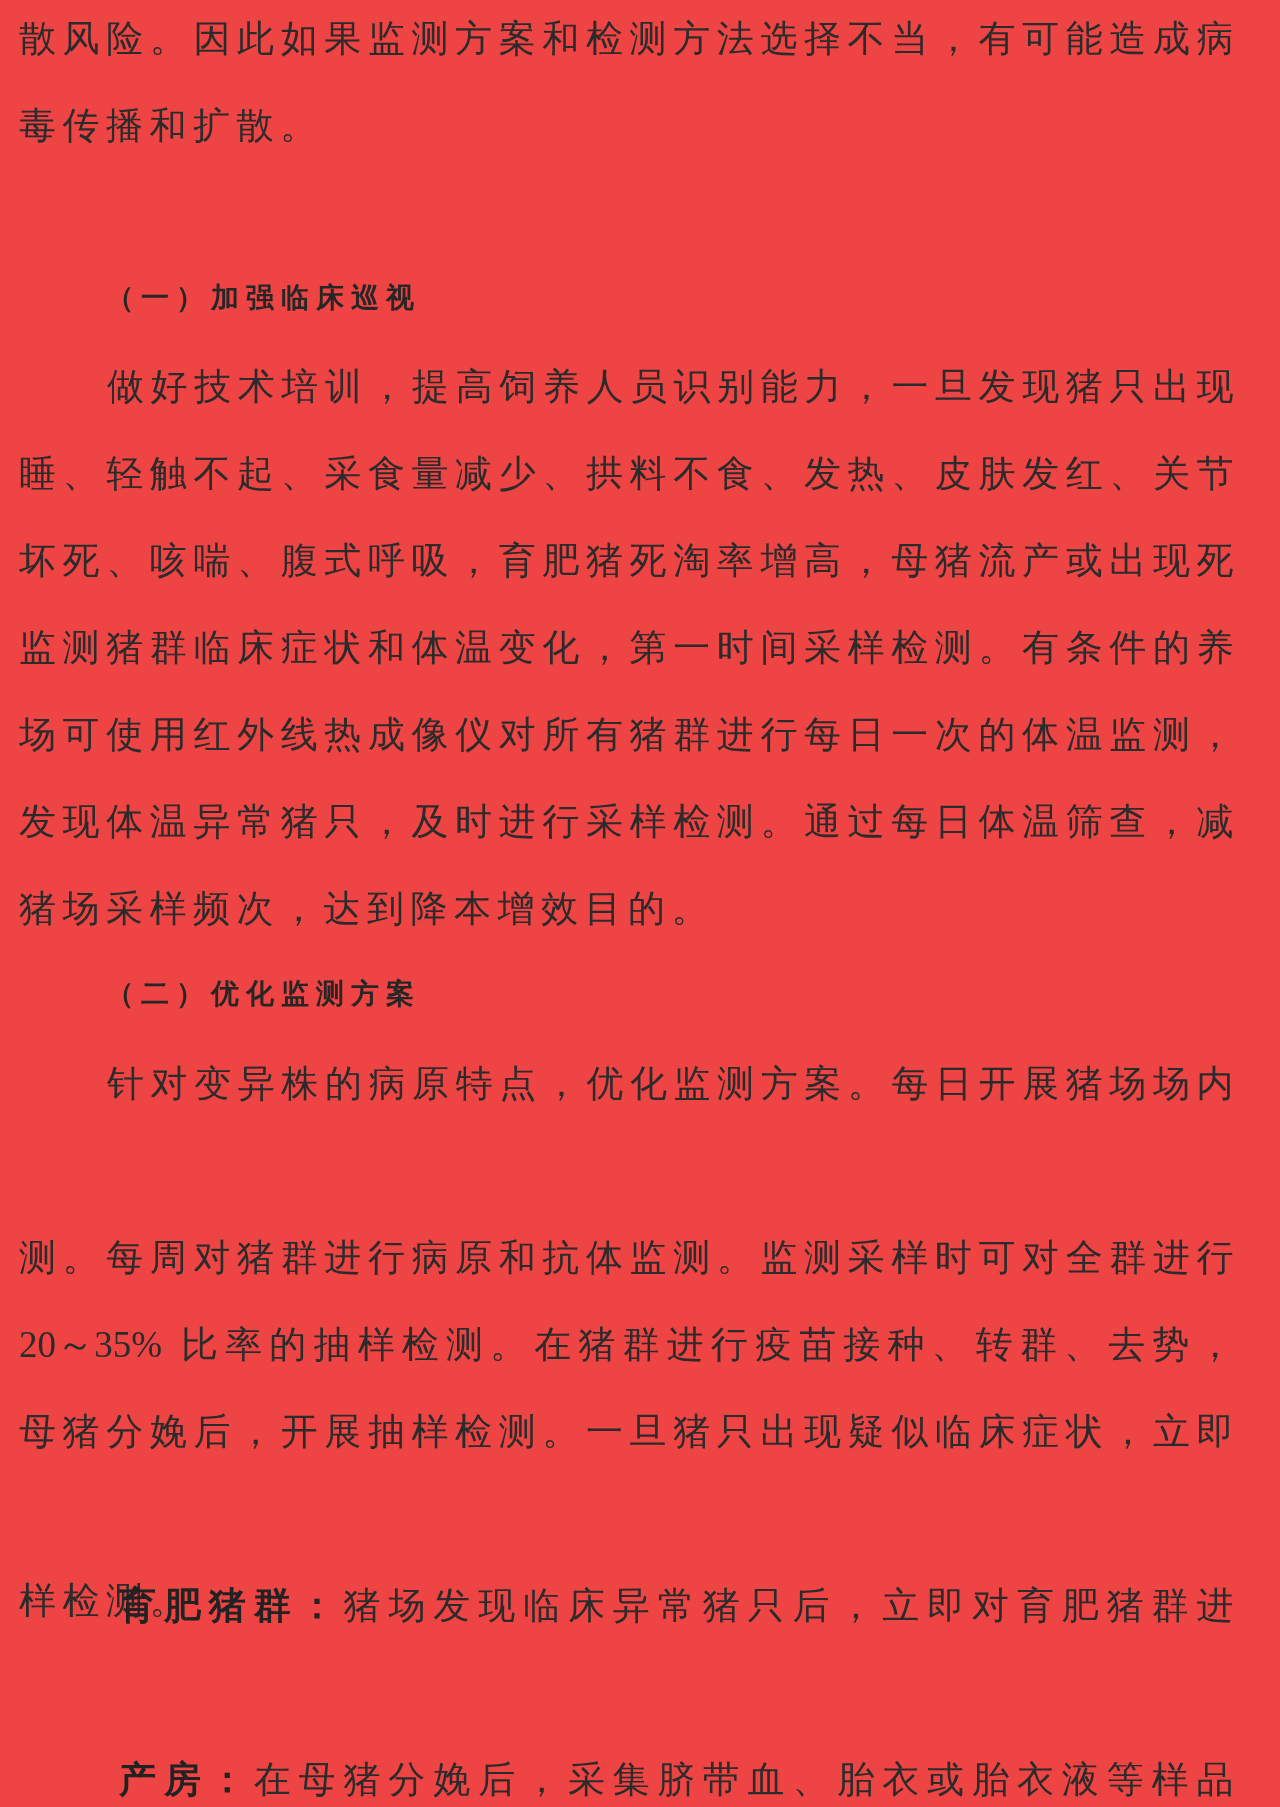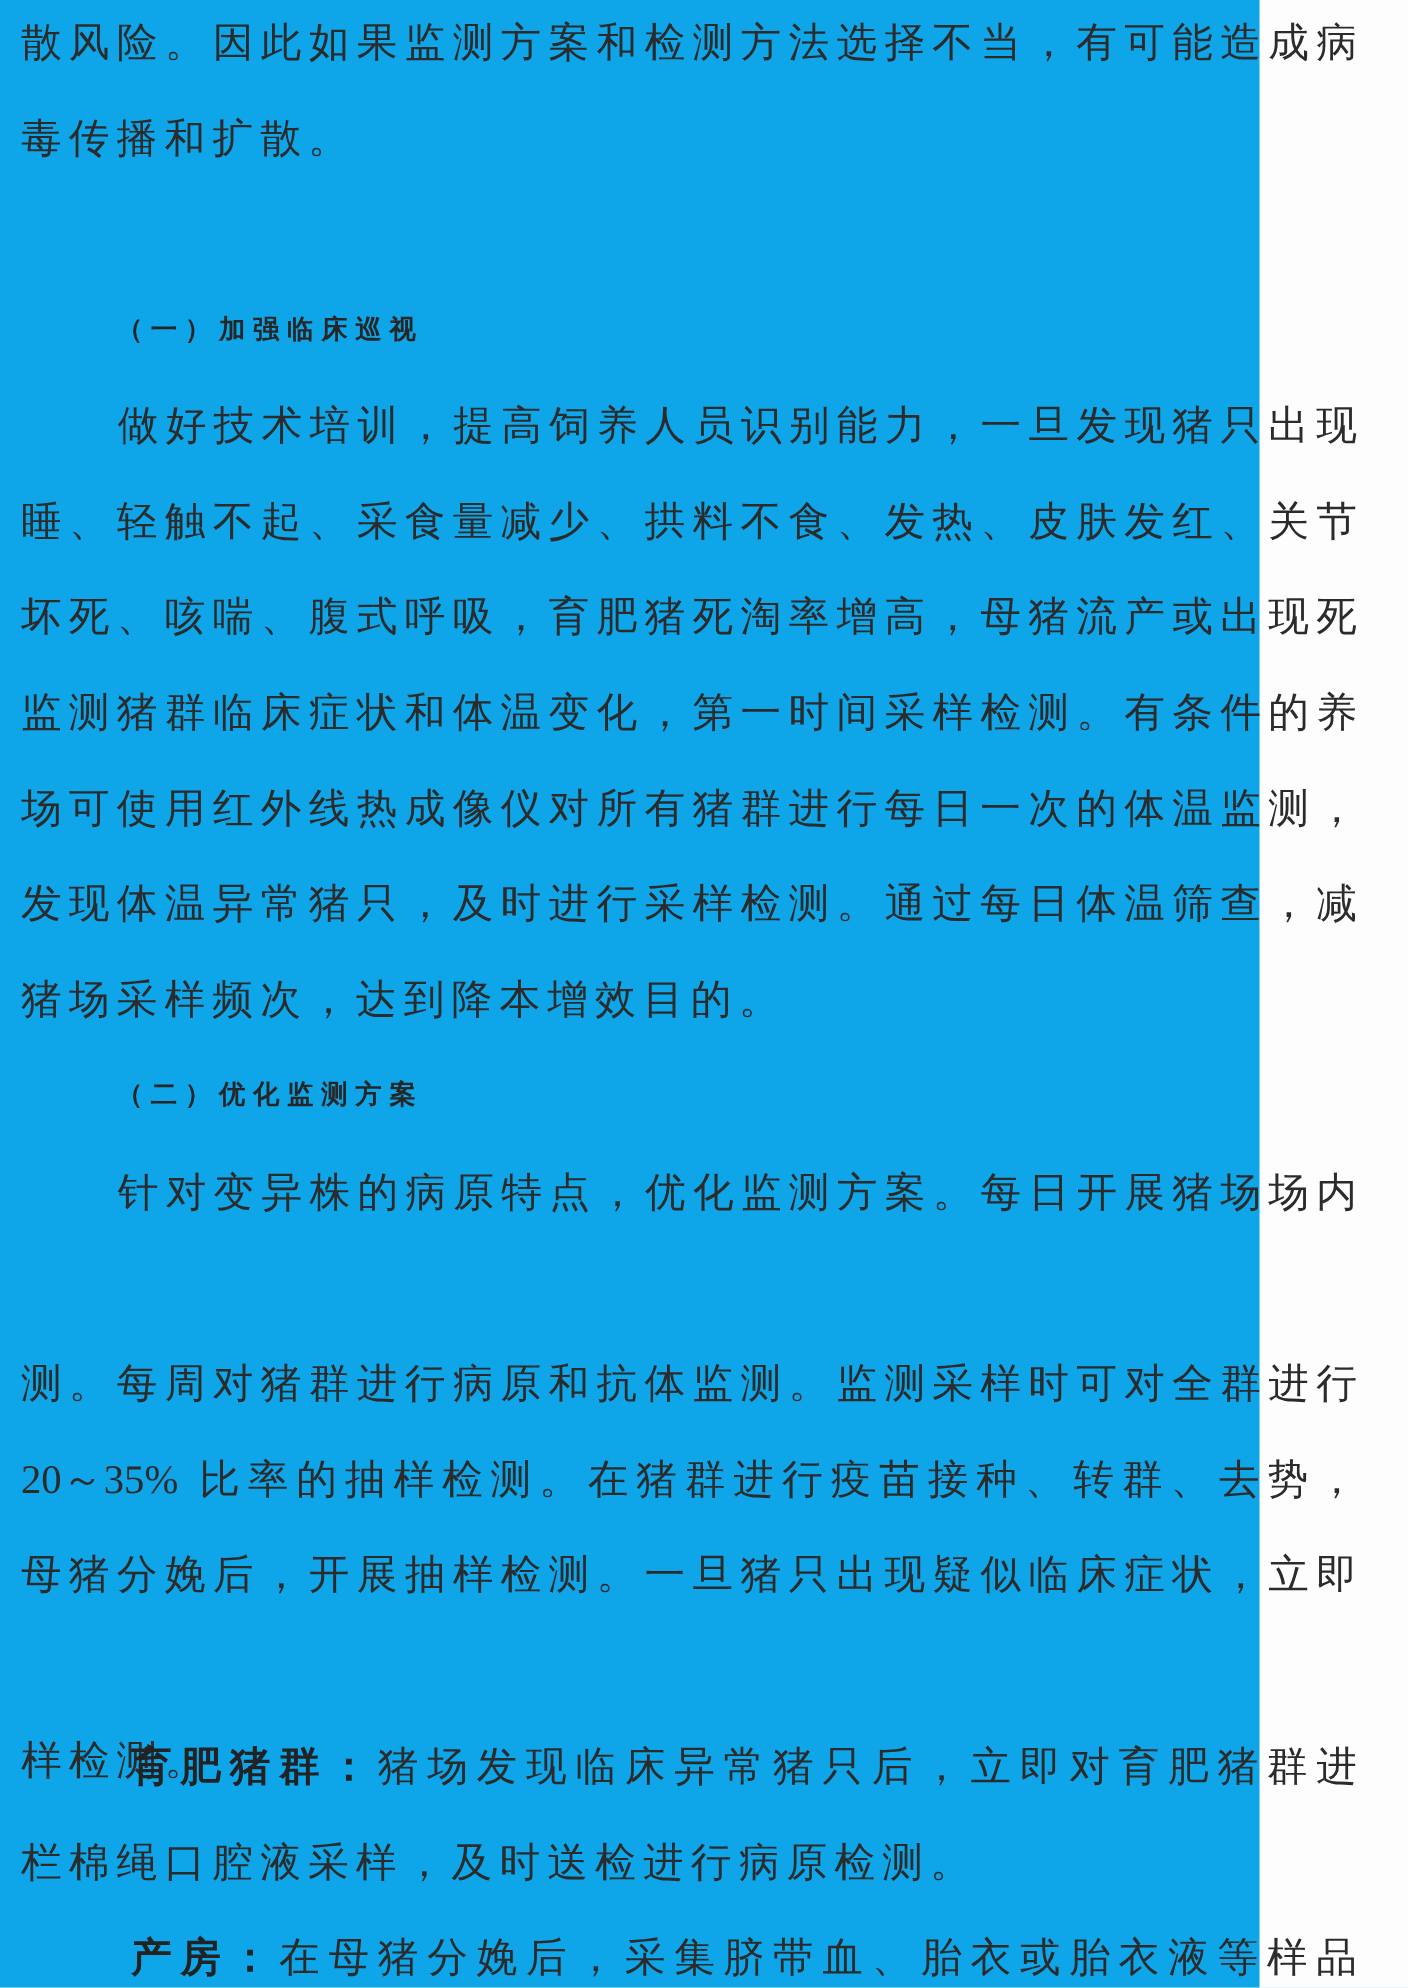--- a/index.html
+++ b/index.html
@@ -11,23 +11,23 @@
       width: 1280px;
       height: 1807px;
       position: relative;
       overflow: hidden;
       color: #2b2b2b;
       font-family: "DejaVu Serif", "Liberation Serif", serif;
     }
     .page {
       position: absolute;
       left: 0; top: 0;
-      width: 1145px;
+      width: 1280px;
       height: 1807px;
-      background: #0ea5e9;
+      background: #ef4444;
     }
     .line {
       position: absolute;
       left: 19px;
       width: 1221px;
       height: 56px;
       line-height: 56px;
       font-size: 37px;
       white-space: nowrap;
       overflow: visible;
@@ -43,23 +43,23 @@
     .line.indent-l { left: 119px; width: 1121px; }
     .line.spaced { letter-spacing: 6.5px; }
     .heading-main {
       font-family: "DejaVu Sans", "Liberation Sans", sans-serif;
       font-weight: bold;
       font-size: 37px;
       letter-spacing: 0px;
       color: #262626;
     }
     .heading-sub {
-      font-family: Liberation Serif, serif;
+      font-family: Liberation Mono, monospace;
       font-weight: bold;
-      font-size: 24px;
+      font-size: 28px;
       letter-spacing: 7px;
       color: #262626;
     }
     .run-label {
       font-family: Liberation Sans, sans-serif;
       font-weight: bold;
       color: #222;
     }
     .num {
       font-family: "Liberation Serif", "DejaVu Serif", serif;
@@ -135,21 +135,18 @@
   </div>
 
   <div class="line spaced" style="top:1573px">
     <span>样检测。</span>
   </div>
 
   <div class="line full spaced indent-l" style="top:1578px">
     <span class="run-label">育肥猪群：</span><span>猪场发现临床异常猪只后，立即对育肥猪群进行大</span>
   </div>
 
-  <div class="line spaced" style="top:1665px">
-    <span>栏棉绳口腔液采样，及时送检进行病原检测。</span>
-  </div>
 
   <div class="line full spaced indent-l" style="top:1752px">
     <span class="run-label">产房：</span><span>在母猪分娩后，采集脐带血、胎衣或胎衣液等样品以及</span>
   </div>
 
 </div>
 
 </body></html>

